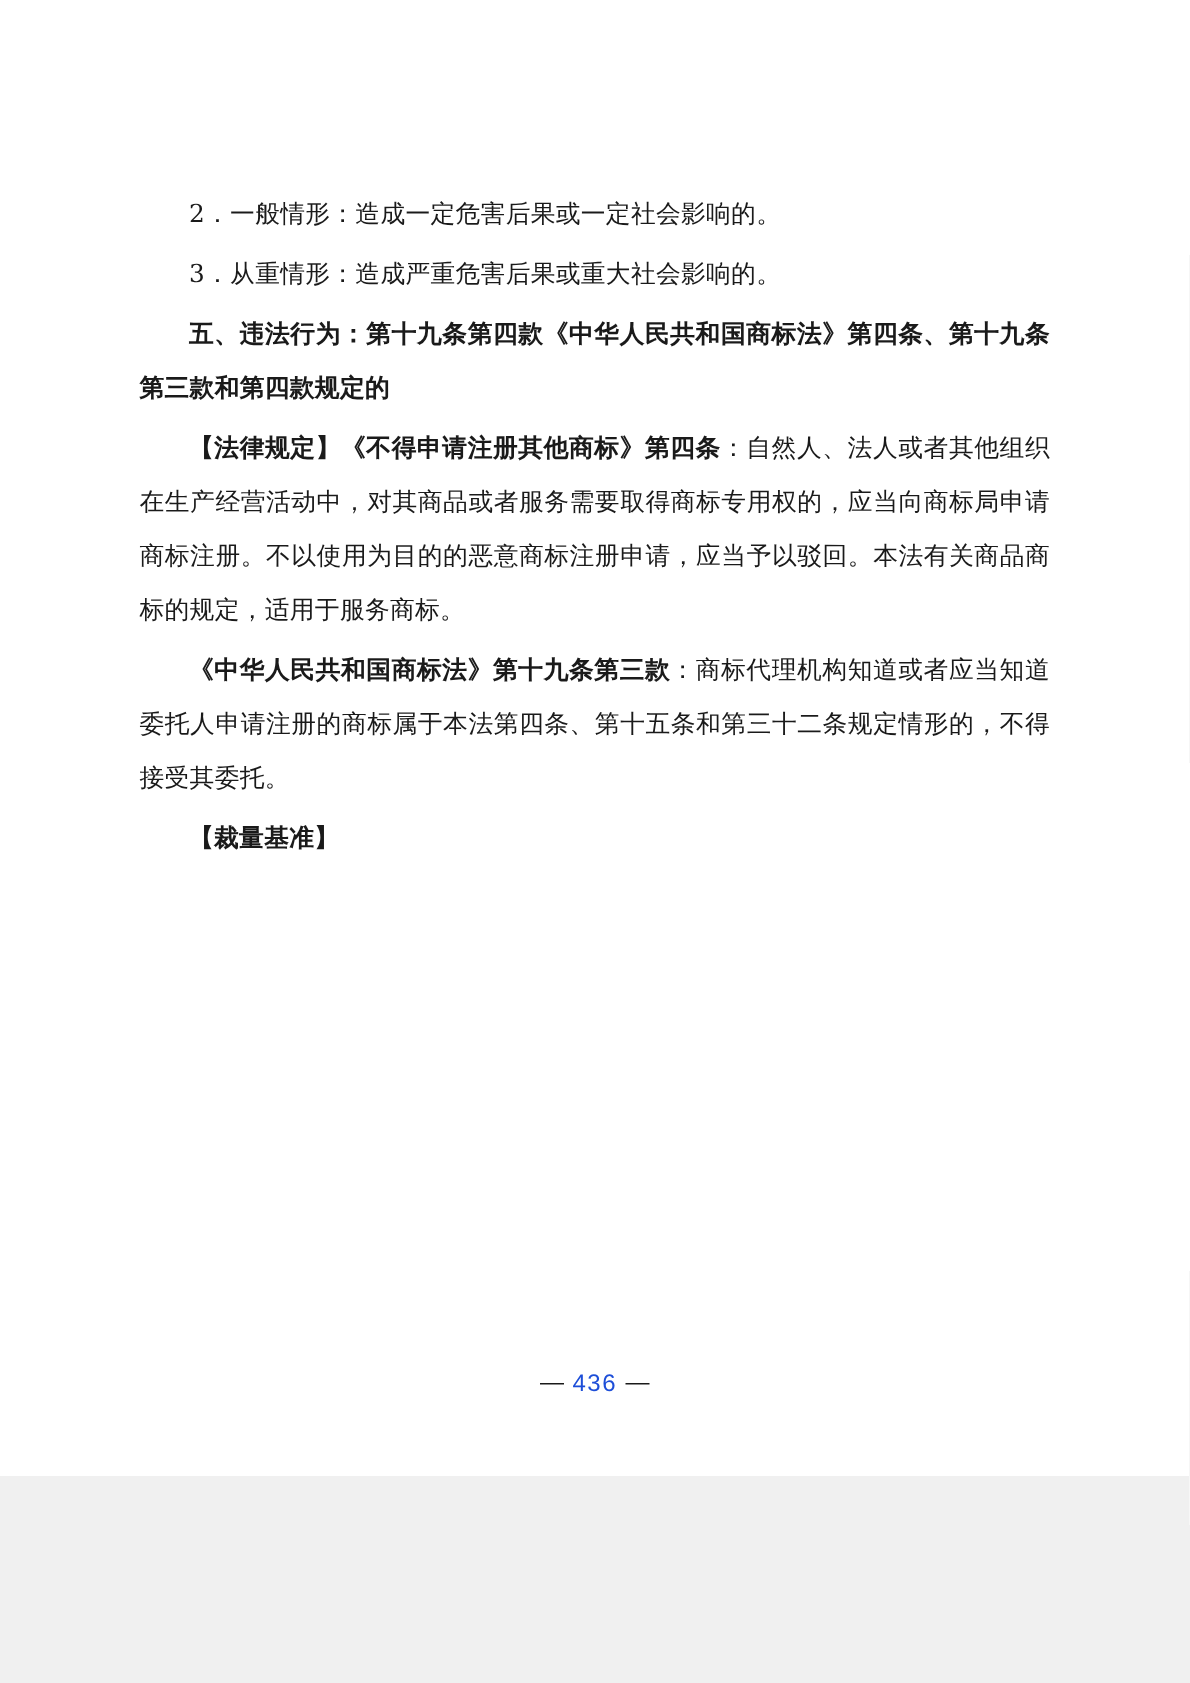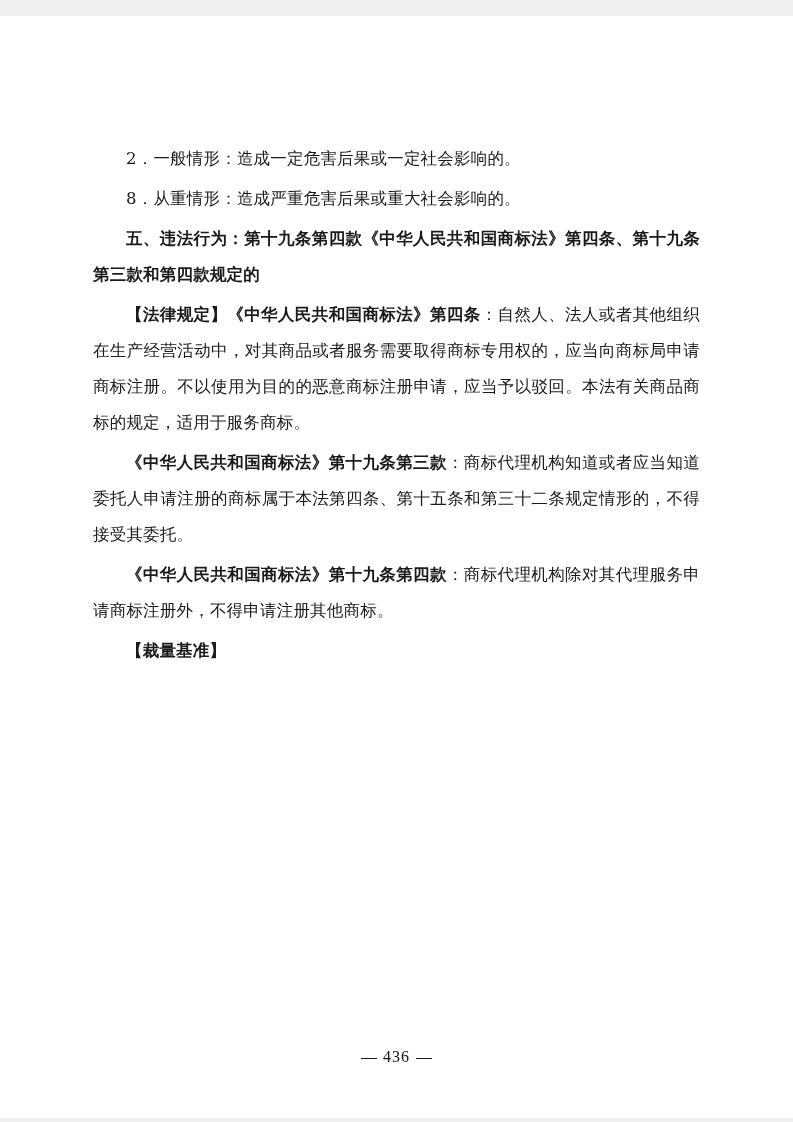--- a/index.html
+++ b/index.html
@@ -3,23 +3,23 @@
 <meta charset="utf-8">
 <style>
   html, body {
     margin: 0;
     padding: 0;
     background: #f0f0f0;
   }
   .page {
     position: relative;
     width: 793px;
-    height: 1102px;
+    height: 984px;
     background: #ffffff;
-    margin: 16px auto;
+    margin: 0 auto;
     box-sizing: border-box;
     overflow: hidden;
     font-family: "DejaVu Serif", "Liberation Serif", serif;
     color: #1a1a1a;
   }
   .content {
     position: absolute;
     left: 93px;
     top: 125px;
     width: 607px;
@@ -40,22 +40,22 @@
   .bold {
     font-weight: bold;
   }
   .footer {
     position: absolute;
     left: 0;
     right: 0;
     bottom: 52px;
     text-align: center;
     font-size: 16px;
-    font-family: Liberation Serif, serif;
-    color: #0f172a;
+    font-family: Liberation Sans, sans-serif;
+    color: #1d4ed8;
     letter-spacing: 1px;
   }
   .footer .rule-left,
   .footer .rule-right {
     display: inline-block;
     width: 16px;
     height: 1px;
     background: #1a1a1a;
     vertical-align: middle;
     margin: 0 6px;
@@ -67,39 +67,36 @@
 <div class="page">
 
   <div class="content">
 
     <p class="para">
       <span>2．一般情形：造成一定危害后果或一定社会影响的。</span>
     </p>
 
 
     <p class="para">
-      <span>8．从重情形：造成严重危害后果或重大社会影响的。</span>
+      <span>3．从重情形：造成严重危害后果或重大社会影响的。</span>
     </p>
 
 
     <p class="para heading">
       <span>五、违法行为：第十九条第四款《中华人民共和国商标法》第四条、第十九条第三款和第四款规定的</span>
     </p>
 
     <p class="para">
-      <span class="bold">【法律规定】《中华人民共和国商标法》第四条</span><span>：自然人、法人或者其他组织在生产经营活动中，对其商品或者服务需要取得商标专用权的，应当向商标局申请商标注册。不以使用为目的的恶意商标注册申请，应当予以驳回。本法有关商品商标的规定，适用于服务商标。</span>
+      <span class="bold">【法律规定】《不得申请注册其他商标》第四条</span><span>：自然人、法人或者其他组织在生产经营活动中，对其商品或者服务需要取得商标专用权的，应当向商标局申请商标注册。不以使用为目的的恶意商标注册申请，应当予以驳回。本法有关商品商标的规定，适用于服务商标。</span>
     </p>
 
     <p class="para">
       <span class="bold">《中华人民共和国商标法》第十九条第三款</span><span>：商标代理机构知道或者应当知道委托人申请注册的商标属于本法第四条、第十五条和第三十二条规定情形的，不得接受其委托。</span>
     </p>
 
-    <p class="para">
-      <span class="bold">《中华人民共和国商标法》第十九条第四款</span><span>：商标代理机构除对其代理服务申请商标注册外，不得申请注册其他商标。</span>
-    </p>
 
 
 
     <p class="para">
       <span class="bold">【裁量基准】</span><span></span>
     </p>
 
   </div>
 
   <div class="footer">

